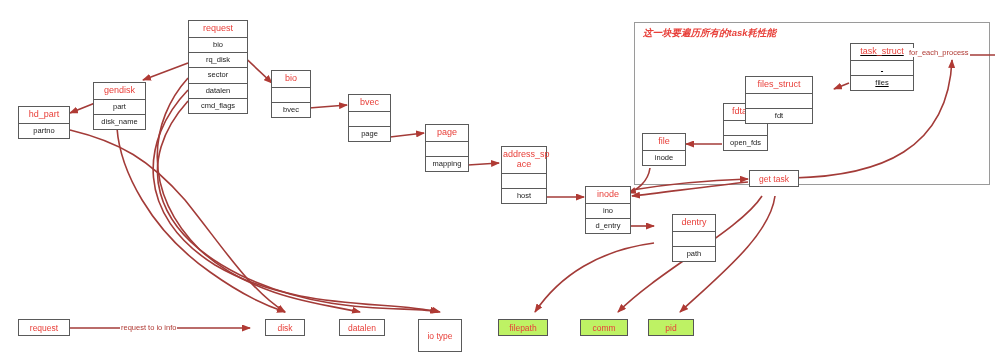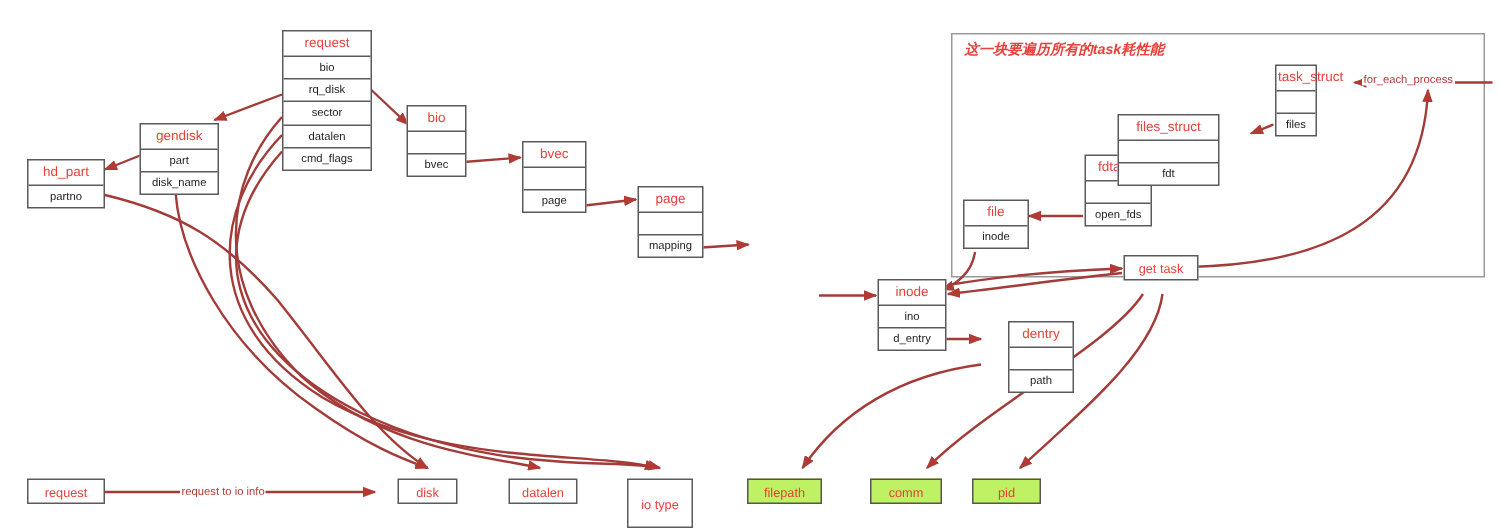--- a/index.html
+++ b/index.html
@@ -119,20 +119,25 @@
     <div class="row empty">&nbsp;</div>
     <div class="row">page</div>
   </div>
 
   <div class="node" id="n-page" style="left:425px;top:124px;width:44px;">
     <div class="hdr">page</div>
     <div class="row empty">&nbsp;</div>
     <div class="row">mapping</div>
   </div>
 
+  <div class="node" id="n-aspace" style="left:501px;top:146px;width:46px;">
+    <div class="hdr">address_sp ace</div>
+    <div class="row empty">&nbsp;</div>
+    <div class="row">host</div>
+  </div>
 
   <div class="node" id="n-inode" style="left:585px;top:186px;width:46px;">
     <div class="hdr">inode</div>
     <div class="row">ino</div>
     <div class="row">d_entry</div>
   </div>
 
   <div class="node" id="n-dentry" style="left:655px;top:214px;width:44px;margin-left:17px;">
     <div class="hdr">dentry</div>
     <div class="row empty">&nbsp;</div>
@@ -149,21 +154,21 @@
     <div class="row empty">&nbsp;</div>
     <div class="row">open_fds</div>
   </div>
 
   <div class="node" id="n-filesstruct" style="left:745px;top:76px;width:68px;">
     <div class="hdr">files_struct</div>
     <div class="row empty">&nbsp;</div>
     <div class="row">fdt</div>
   </div>
 
-  <div class="node" id="n-taskstruct" style="left:850px;top:43px;width:28px;">
+  <div class="node" id="n-taskstruct" style="left:850px;top:43px;width:64px;text-decoration:underline;">
     <div class="hdr">task_struct</div>
     <div class="row empty">&nbsp;</div>
     <div class="row">files</div>
   </div>
 
   <div class="simple" style="left:749px;top:170px;width:50px;height:17px;">get task</div>
 
   <div class="simple" style="left:18px;top:319px;width:52px;height:17px;">request</div>
 
   <div class="simple" style="left:265px;top:319px;width:40px;height:17px;">disk</div>

